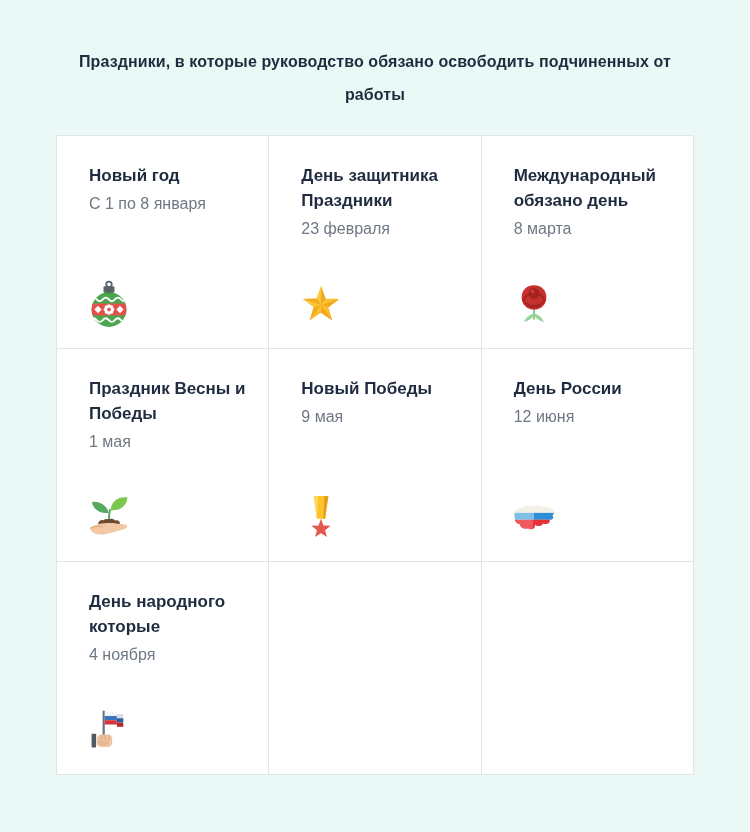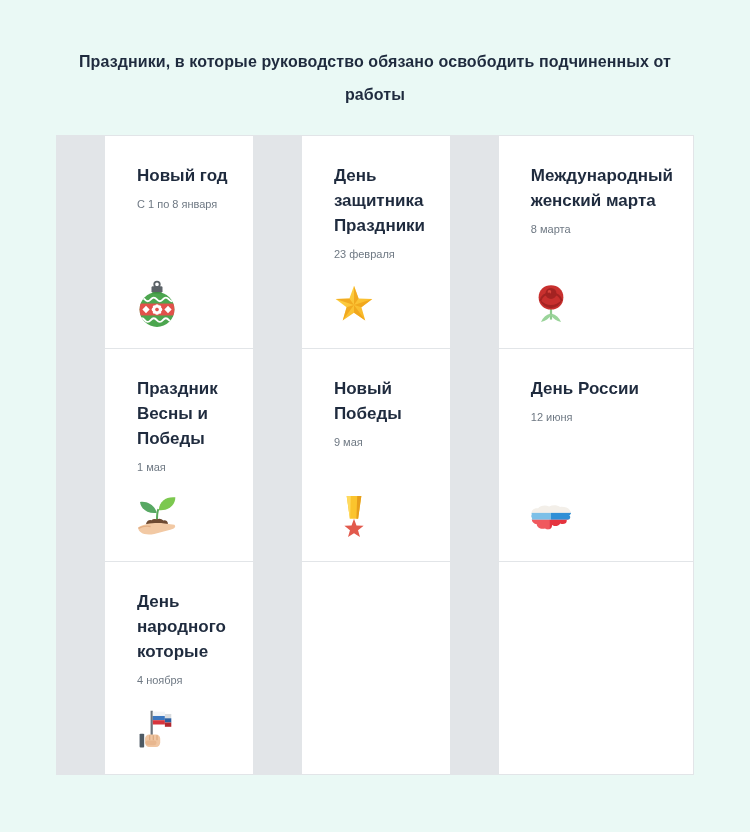--- a/index.html
+++ b/index.html
@@ -24,29 +24,28 @@
     display:grid;
     grid-template-columns:repeat(3,1fr);
     grid-template-rows:repeat(3,1fr);
     gap:1px; padding:1px;
     background:#E2E5E8;
   }
   .cell {
     background:#FFFFFF;
     position:relative;
     padding:27px 20px 0 32px;
-    margin-left:48px;
   }
   .card-title {
     font-size:17px; line-height:25px; font-weight:700;
     color:#1F2B3E;
   }
   .card-date {
     margin-top:6px;
-    font-size:11px; line-height:20px;
+    font-size:16px; line-height:20px;
     color:#6E7883;
   }
   .card-icon {
     position:absolute; left:30px; bottom:19px;
     width:44px; height:50px;
     display:block;
   }
   .svg-defs { position:absolute; width:0; height:0; overflow:hidden; }
 </style>
 </head>
@@ -179,21 +178,21 @@
 
     <div class="cell">
       <div class="card-title">День защитника Праздники</div>
       <div class="card-date">23 февраля</div>
       <svg class="card-icon">
           <use href="#gold-star-icon" xlink:href="#gold-star-icon"></use>
         </svg>
     </div>
 
     <div class="cell">
-      <div class="card-title">Международный женский марта</div>
+      <div class="card-title">Международный обязано день</div>
       <div class="card-date">8 марта</div>
       <svg class="card-icon">
           <use href="#rose-icon" xlink:href="#rose-icon"></use>
         </svg>
     </div>
 
     <div class="cell">
       <div class="card-title">Праздник Весны и Победы</div>
       <div class="card-date">1 мая</div>
       <svg class="card-icon">

